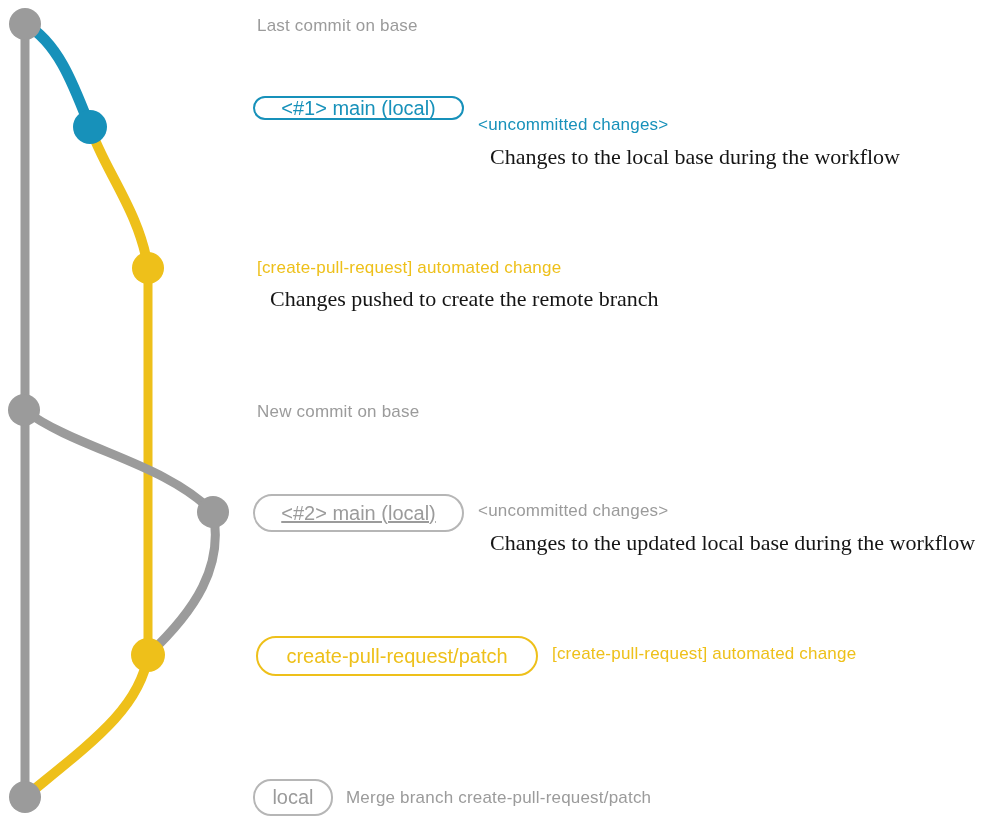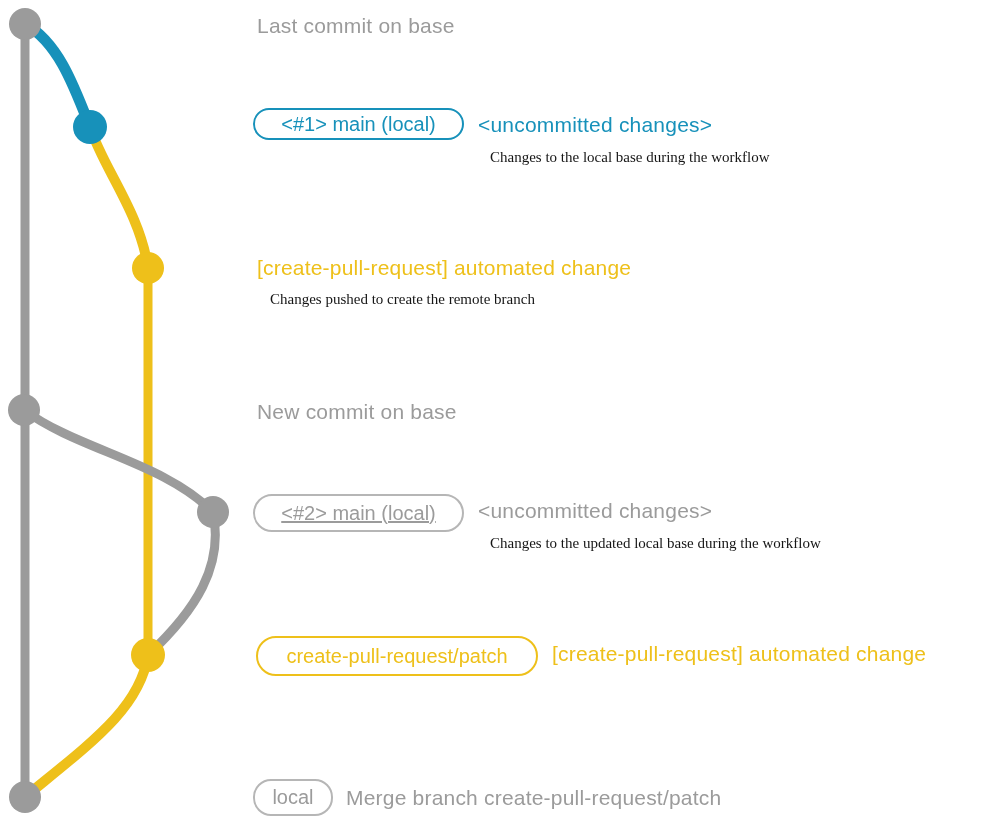--- a/index.html
+++ b/index.html
@@ -13,27 +13,27 @@
   html,body{margin:0;padding:0;background:var(--bg);}
   #stage{
     position:relative;
     width:981px;height:827px;
     background:var(--bg);
     font-family:"Liberation Sans", sans-serif;
     overflow:hidden;
   }
   #graph-svg{position:absolute;left:0;top:0;}
   .lbl{position:absolute;white-space:nowrap;}
-  .sans-lbl{font-size:21px;line-height:25px;letter-spacing:0.2px;}
+  .sans-lbl{font-size:17px;line-height:25px;letter-spacing:0.2px;}
   .gray-t{color:var(--gray);}
   .blue-t{color:var(--blue);}
   .yellow-t{color:var(--yellow);text-align:right;}
   .detail{
     font-family:"Liberation Serif", serif;
-    font-size:15px;line-height:22px;color:var(--ink);
+    font-size:22px;line-height:22px;color:var(--ink);
   }
   .badge{
     position:absolute;
     box-sizing:border-box;
     display:flex;align-items:center;justify-content:center;
     border:2px solid;
     border-radius:19px;
     font-size:20px;
     white-space:nowrap;
     background:transparent;
@@ -67,21 +67,21 @@
     <circle cx="90" cy="127" r="17" class="fill-blue"></circle>
     <circle cx="148" cy="268" r="16" class="fill-yellow"></circle>
     <circle cx="24" cy="410" r="16" class="fill-gray"></circle>
     <circle cx="213" cy="512" r="16" class="fill-gray"></circle>
     <circle cx="148" cy="655" r="17" class="fill-yellow"></circle>
     <circle cx="25" cy="797" r="16" class="fill-gray"></circle>
   </svg>
 
   <div class="lbl sans-lbl gray-t" style="left:257px;top:13px;">Last commit on base</div>
 
-  <div class="badge badge-blue" style="left:253px;top:108px;width:211px;height:32px;">&lt;#1&gt; main (local)</div>
+  <div class="badge badge-blue" style="left:253px;top:96px;width:211px;height:24px;">&lt;#1&gt; main (local)</div>
   <div class="lbl sans-lbl blue-t" style="left:478px;top:112px;">&lt;uncommitted changes&gt;</div>
   <div class="lbl detail" style="left:490px;top:146px;">Changes to the local base during the workflow</div>
 
   <div class="lbl sans-lbl yellow-t" style="left:257px;top:255px;">[create-pull-request] automated change</div>
   <div class="lbl detail" style="left:270px;top:288px;">Changes pushed to create the remote branch</div>
 
   <div class="lbl sans-lbl gray-t" style="left:257px;top:399px;">New commit on base</div>
 
   <div class="badge badge-gray" style="left:253px;top:494px;width:211px;height:38px;text-decoration:underline;">&lt;#2&gt; main (local)</div>
   <div class="lbl sans-lbl gray-t" style="left:478px;top:498px;">&lt;uncommitted changes&gt;</div>

